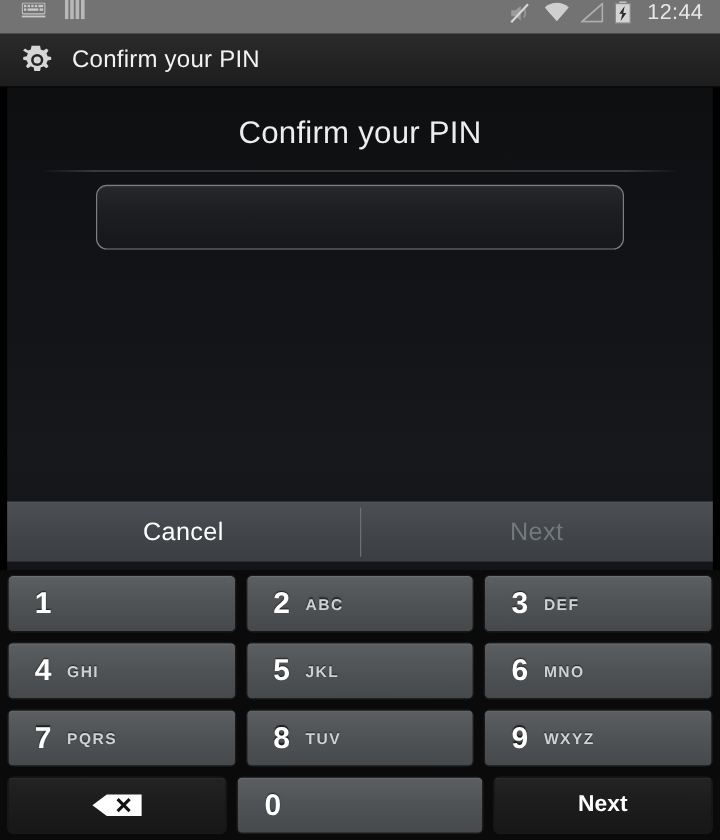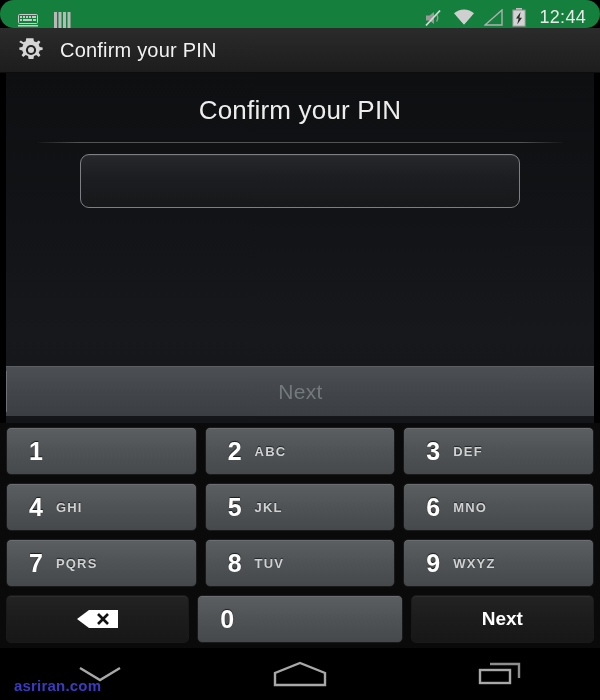--- a/index.html
+++ b/index.html
@@ -19,27 +19,26 @@
     width: 600px;
     height: 700px;
     background: #000000;
     display: flex;
     flex-direction: column;
   }
 
   
   .status-bar {
     height: 28px;
-    background: #15803d;
-    display: flex;
-    align-items: flex-end;
+    background: #737373;
+    display: flex;
+    align-items: flex-start;
     padding: 0 14px 0 18px;
     flex: 0 0 auto;
     position: relative;
-    border-radius: 14px;
   }
   .status-left {
     display: flex;
     align-items: center;
     gap: 16px;
   }
   .status-right {
     margin-left: auto;
     display: flex;
     align-items: center;
@@ -298,20 +297,21 @@
   </div>
 
   <div class="content-wrap">
     <div class="content">
       <div class="page-heading">Confirm your PIN</div>
       <div class="heading-divider"></div>
       <div class="pin-field" title=""></div>
       <div class="spacer"></div>
 
       <div class="button-bar">
+        <div class="bar-btn enabled">Cancel</div>
         <div class="bar-sep"></div>
         <div class="bar-btn disabled">Next</div>
       </div>
     </div>
   </div>
 
   <div class="keypad">
 
     <div class="key-row">
       <div class="key num">
@@ -372,39 +372,14 @@
         <span class="key-digit">0</span>
         <span class="key-letters"></span>
       </div>
       <div class="key fn">
         <span class="key-label">Next</span>
       </div>
     </div>
 
   </div>
 
-  <div class="nav-bar">
-    <span class="watermark">asriran.com</span>
-    <div class="nav-btn">
-      <span>
-        <svg class="icon-svg" width="48" height="20" viewBox="0 0 48 20">
-          <path d="M4 4 L24 16 L44 4" fill="none" stroke="#a8a8a8" stroke-width="2.4"></path>
-        </svg>
-      </span>
-    </div>
-    <div class="nav-btn">
-      <span>
-        <svg class="icon-svg" width="56" height="26" viewBox="0 0 56 26">
-          <path d="M3 24 L3 12 L28 2 L53 12 L53 24 Z" fill="none" stroke="#a8a8a8" stroke-width="2.4"></path>
-        </svg>
-      </span>
-    </div>
-    <div class="nav-btn">
-      <span>
-        <svg class="icon-svg" width="44" height="26" viewBox="0 0 44 26">
-          <path d="M12 3 H41 V17" fill="none" stroke="#8d8d8d" stroke-width="2.4"></path>
-          <rect x="2" y="9" width="30" height="13" fill="none" stroke="#a8a8a8" stroke-width="2.4"></rect>
-        </svg>
-      </span>
-    </div>
-  </div>
 
 </div>
 
 </body></html>

